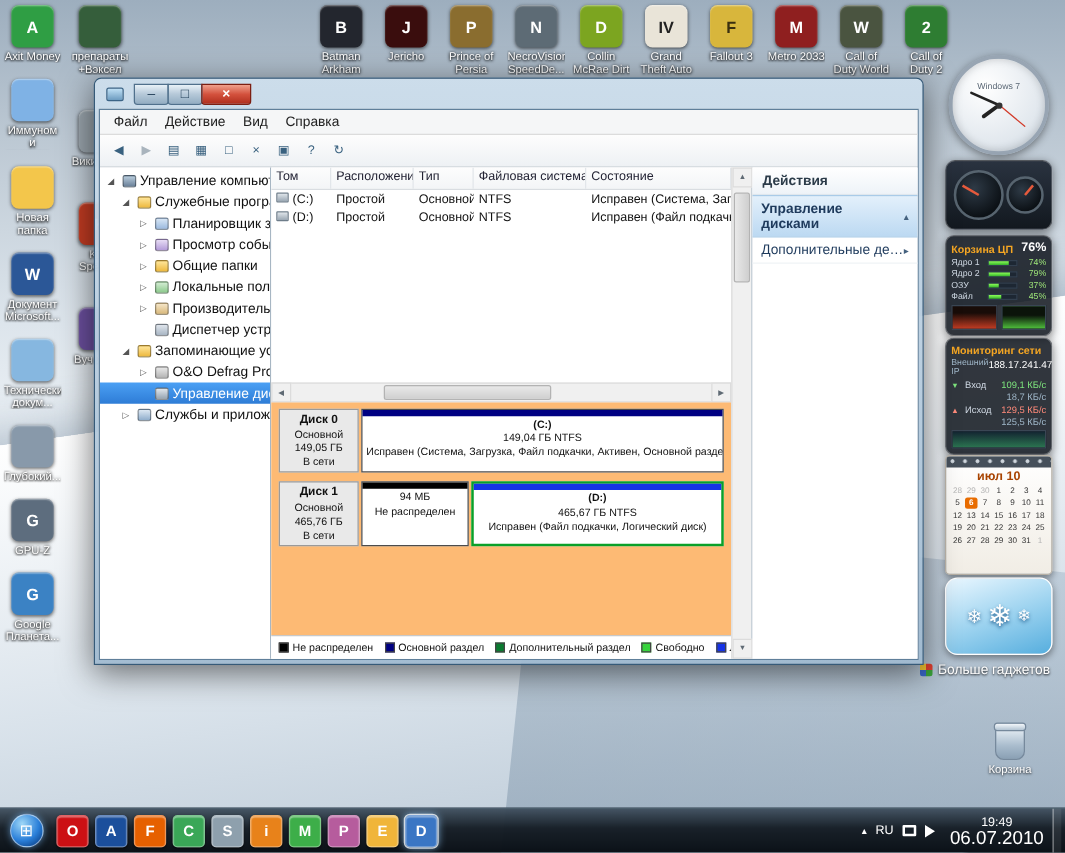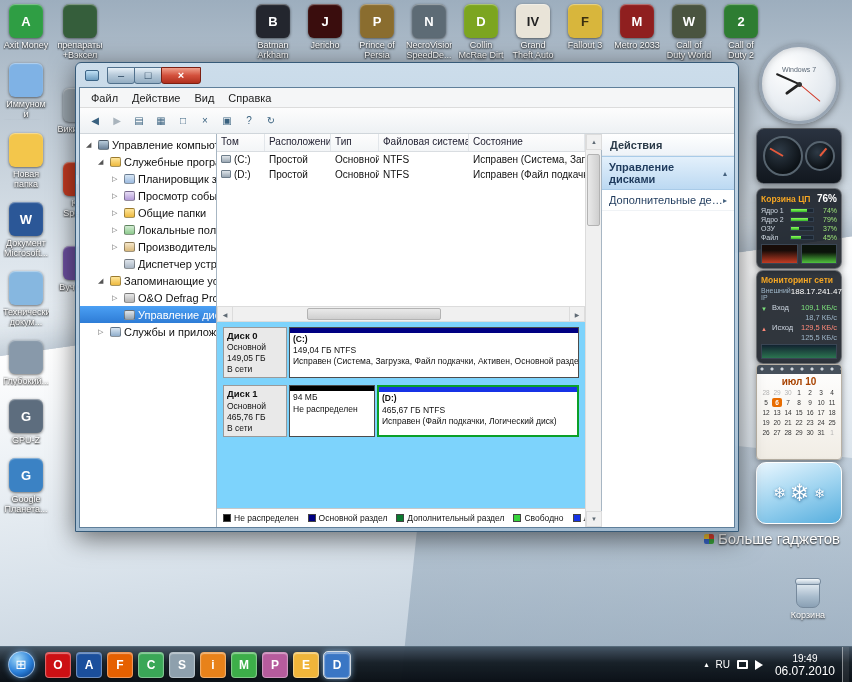--- a/index.html
+++ b/index.html
@@ -85,21 +85,21 @@
   
   .hscroll { height:16px; background:#f0f0f0; border-top:1px solid #dcdcdc; border-bottom:1px solid #dcdcdc; display:flex; align-items:center; }
   .sb-btn { width:16px; height:16px; display:flex; align-items:center; justify-content:center; font-size:6px; color:#5f6a74; background:#f0f0f0; border:1px solid #dcdcdc; flex:none; }
   .htrack { flex:1; position:relative; height:100%; }
   .hthumb { position:absolute; left:22%; width:40%; top:1px; bottom:1px; background:linear-gradient(#e9e9e9,#cfcfcf); border:1px solid #b3b3b3; border-radius:2px; }
   .vscroll { width:16px; background:#f0f0f0; border-left:1px solid #dcdcdc; display:flex; flex-direction:column; }
   .vtrack { flex:1; position:relative; }
   .vthumb { position:absolute; top:4px; height:72px; left:1px; right:1px; background:linear-gradient(90deg,#e9e9e9,#cfcfcf); border:1px solid #b3b3b3; border-radius:2px; }
 
   
-  .disk-area { flex:1; min-height:0; overflow:hidden; padding:5px 6px 0; background:#7dd3fc; }
+  .disk-area { flex:1; min-height:0; overflow:hidden; padding:5px 6px 0; background:#fdba74;text-align:center; }
   .disk-row { display:flex; margin-bottom:7px; }
   .disk-info { width:64px; background:#e9e9e9; border:1px solid #9a9a9a; padding:2px 3px; font-size:8.5px; line-height:1.3; color:#111; flex:none; }
   .di-name { font-weight:bold; font-size:9.5px; }
   .partitions { flex:1; display:flex; gap:2px; margin-left:2px; min-width:0; }
   .part { border:1px solid #4c4c4c; background:#fff; display:flex; flex-direction:column; min-width:0; }
   .part.w-small { width:86px; flex:none; }
   .part.grow { flex:1; }
   .part.logical { border-width:2px; border-style:solid; }
   .stripe { height:5px; flex:none; }
   .part-body { padding:1px 3px; font-size:8.5px; line-height:1.3; color:#111; overflow:hidden; white-space:nowrap; }
@@ -173,21 +173,21 @@
   .cal-day { font-size:6.5px; line-height:9px; text-align:center; color:#333; }
   .cal-day.dim { color:#b5b5b5; }
   .cal-day.today { background:#e86c00; color:#fff; border-radius:2px; font-weight:bold; }
 
   .winter { top:462px; height:62px; background:linear-gradient(160deg,#eaf7ff,#9fd4f0 50%,#56aede);
     border:1px solid #fff; border-radius:10px; box-shadow:0 2px 6px rgba(0,0,0,.4);
     display:flex; align-items:center; justify-content:center; gap:4px;
     color:#fff; text-shadow:0 1px 3px rgba(25,85,135,.9); }
   .flake.f1{font-size:15px} .flake.f2{font-size:24px} .flake.f3{font-size:13px}
   .more-gadgets { position:absolute; right:12px; top:530px; z-index:5; display:flex; align-items:center; gap:4px;
-    font-size:15px; color:#fff; text-shadow:0 1px 2px #000; cursor:pointer; }
+    font-size:11px; color:#fff; text-shadow:0 1px 2px #000; cursor:pointer; }
   .mg-ico { width:10px; height:10px; border-radius:2px; flex:none;
     background:conic-gradient(#e04030 0 25%, #3aa33a 0 50%, #3a66c9 0 75%, #f2c230 0); }
 
   .recycle { position:absolute; right:16px; top:580px; width:56px; text-align:center; z-index:5; }
   .bin-ico { width:24px; height:28px; margin:0 auto; position:relative; border-radius:3px 3px 7px 7px;
     background:linear-gradient(#eef4f9,#a9bccd 60%,#8aa0b4); border:1px solid #76899c; }
   .bin-ico:before { content:""; position:absolute; left:-2px; right:-2px; top:-3px; height:5px;
     background:linear-gradient(#f4f8fb,#b3c4d3); border:1px solid #76899c; border-radius:3px; }
   .bin-label { margin-top:2px; font-size:9px; color:#fff; text-shadow:0 1px 2px rgba(0,0,0,.95); }
 
@@ -204,21 +204,21 @@
   .tb-icon { width:26px; height:26px; border-radius:4px; border:1px solid rgba(255,255,255,.35);
     display:flex; align-items:center; justify-content:center; color:#fff; font-weight:bold; font-size:12px;
     box-shadow:inset 0 1px 1px rgba(255,255,255,.45), 0 1px 2px rgba(0,0,0,.5); }
   .tb-icon.active { outline:1px solid rgba(255,255,255,.75); box-shadow:0 0 7px rgba(150,205,255,.9), inset 0 1px 1px rgba(255,255,255,.45); }
   .tray { margin-left:auto; display:flex; align-items:center; gap:7px; padding-right:3px; color:#fff; }
   .tray-arrow { font-size:8px; }
   .lang { font-size:10px; }
   .tray-ico.net { width:11px; height:9px; border:2px solid #fff; border-radius:1px; }
   .tray-ico.vol { width:0; height:0; border:5px solid rgba(0,0,0,0); border-left:8px solid #fff; }
   .clock-block { font-size:10px; line-height:12px; text-align:center; }
-  .clock-block .date { font-size:12px; }
+  .clock-block .date { font-size:15px; }
   .show-desktop { width:7px; height:36px; border-left:1px solid rgba(255,255,255,.45);
     background:rgba(255,255,255,.08); }
 </style>
 </head>
 <body>
 
 <div id="screen">
   <div class="desktop">
     <div class="slope1"></div>
     <div class="slope2"></div>

